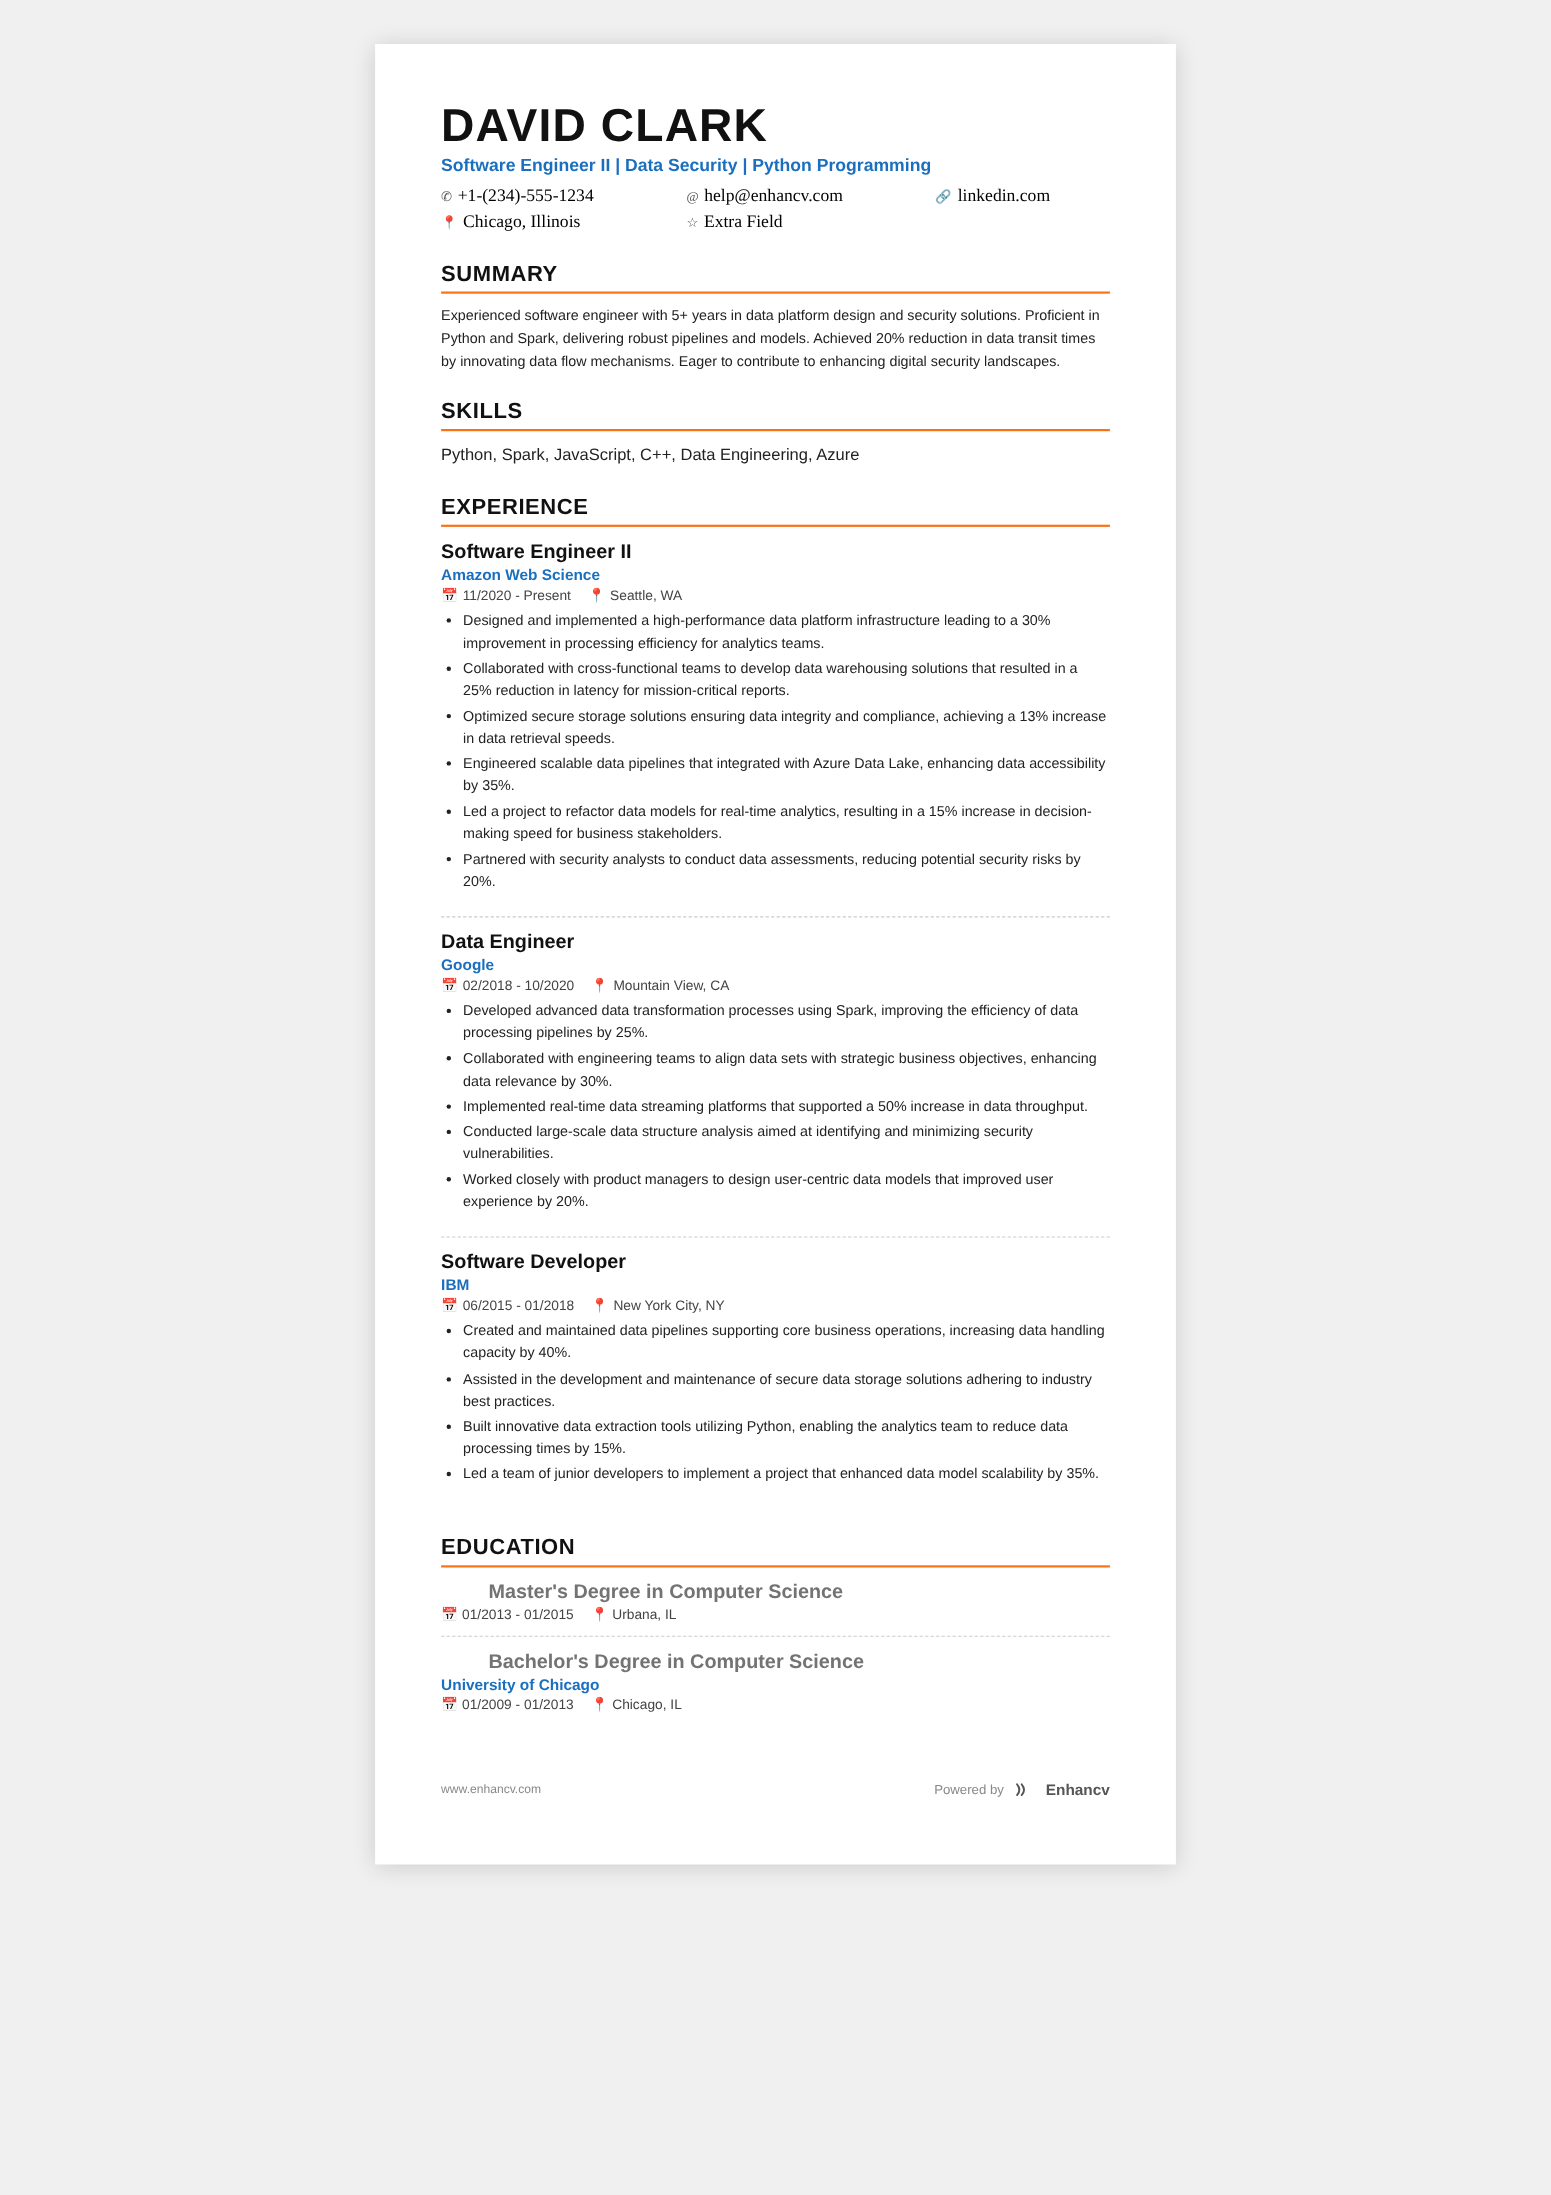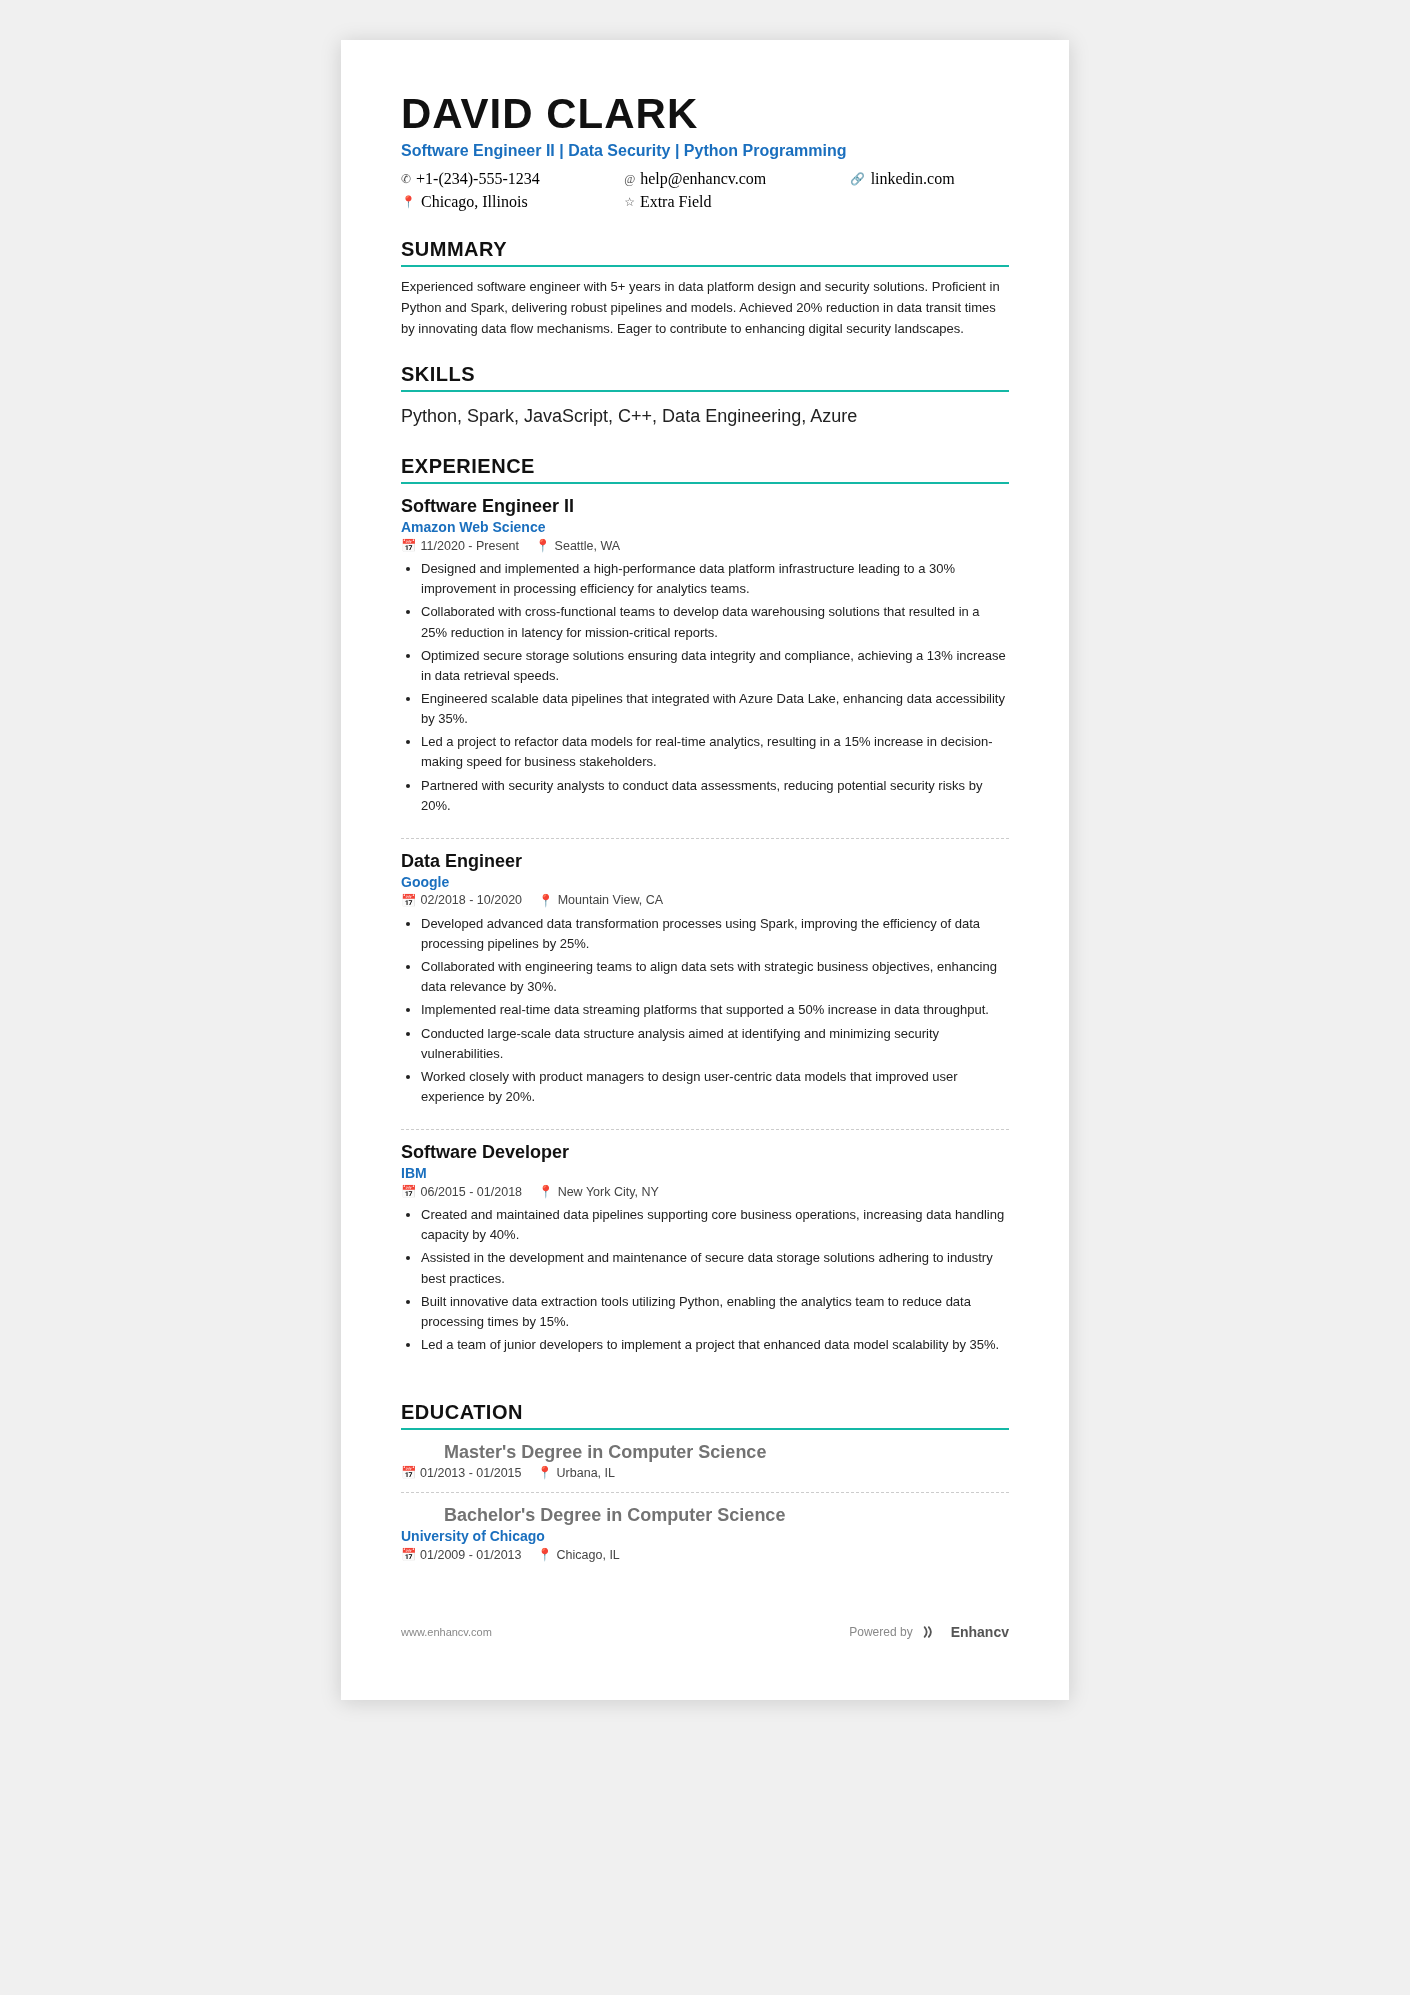--- a/index.html
+++ b/index.html
@@ -42,34 +42,34 @@
     .contact-icon {
       color: #555;
       font-size: 12px;
     }
     .section-title {
       font-size: 20px;
       font-weight: 900;
       color: #111;
       text-transform: uppercase;
       font-family: Arial, sans-serif;
-      border-bottom: 2px solid #14b8a6;
+      border-bottom: 2px solid #f97316;
       padding-bottom: 4px;
       margin-top: 24px;
       margin-bottom: 10px;
       letter-spacing: 0.5px;
     }
     .summary-text {
       font-size: 13px;
       color: #222;
       line-height: 1.6;
       font-family: Arial, sans-serif;
     }
     .skills-text {
-      font-size: 18px;
+      font-size: 15px;
       color: #222;
       font-family: Arial, sans-serif;
       line-height: 1.6;
     }
     .job-title {
       font-size: 18px;
       font-weight: 700;
       color: #111;
       font-family: Arial, sans-serif;
       margin-top: 12px;

